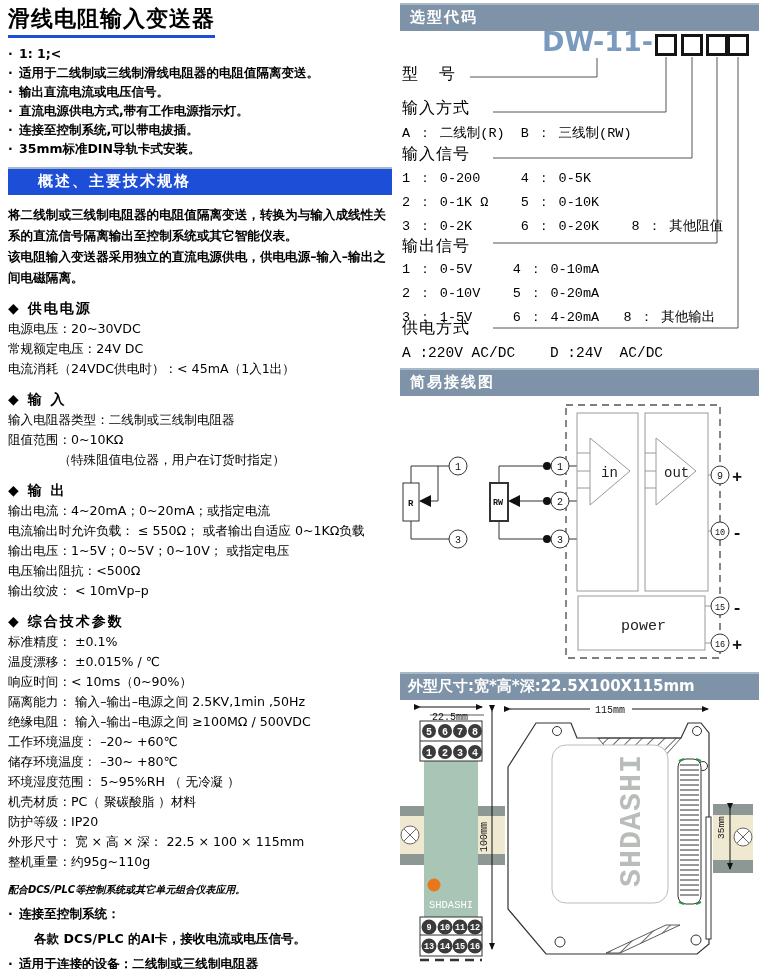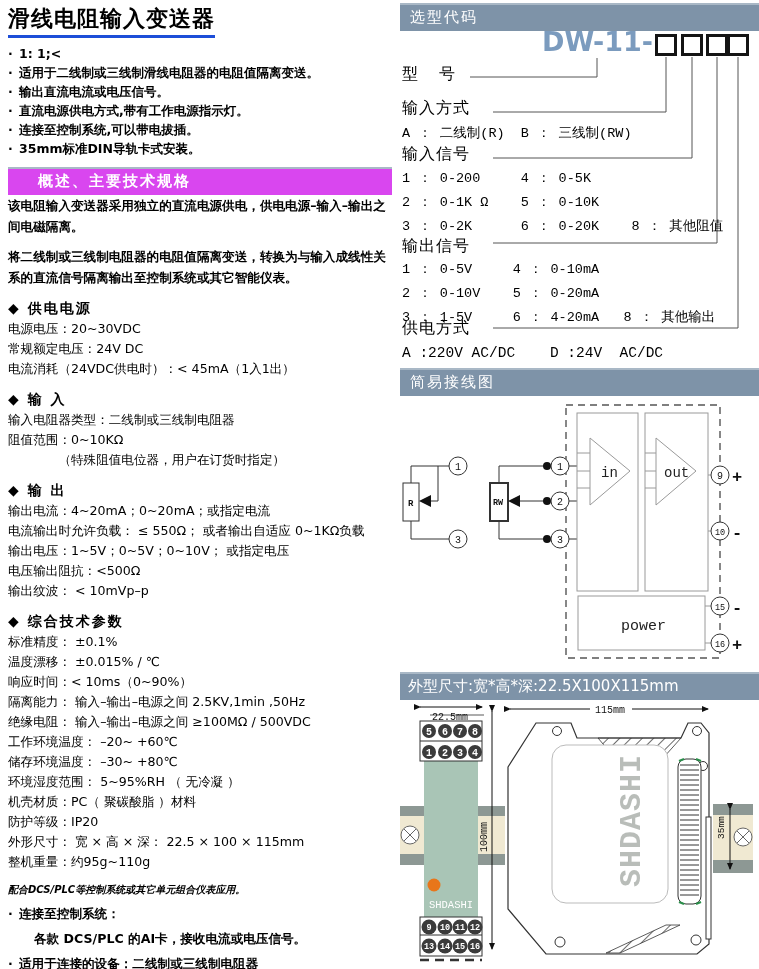--- a/index.html
+++ b/index.html
@@ -9,36 +9,36 @@
   }
   
   .col-left{position:absolute;left:8px;top:2px;width:384px;}
   .title{
     display:inline-block;font-size:22px;font-weight:bold;letter-spacing:1px;
     border-bottom:3px solid #1d4ed8;padding-bottom:1px;margin:2px 0 6px 0;
   }
   .feature{font-size:12.5px;font-weight:bold;line-height:19px;display:flex;}
   .feature .mark{width:11px;flex:0 0 11px;text-align:left;}
   .bar{
-    background:#d946ef;color:#fff;font-weight:bold;font-size:15px;
+    background:#1d4ed8;color:#fff;font-weight:bold;font-size:15px;
     padding:3px 0 4px 30px;border-top:2px solid #A9B8C6;letter-spacing:2px;
   }
   .bar-left{margin-top:9px;}
   .para{font-size:12.6px;font-weight:bold;line-height:21px;margin-top:9px;}
   .sec-title{font-size:14px;font-weight:bold;letter-spacing:2px;margin-top:9px;line-height:22px;}
   .spec{font-size:12.6px;font-weight:normal;line-height:20px;white-space:pre-wrap;}
   .app-intro{font-size:10px;font-weight:bold;line-height:22px;margin-top:7px;font-style:italic;}
   .app-line{font-size:12.6px;font-weight:bold;line-height:25px;display:flex;}
   .app-line .mark{width:11px;flex:0 0 11px;}
   .app-sub{font-size:12.6px;font-weight:bold;line-height:25px;padding-left:26px;white-space:pre-wrap;}
   
   .col-right{position:absolute;left:400px;top:0;width:359px;height:969px;}
   .bar2{
     position:absolute;left:0;width:349px;background:#7E93A8;color:#fff;
-    font-weight:normal;font-size:15px;padding:3px 0 4px 10px;
+    font-weight:bold;font-size:15px;padding:3px 0 4px 10px;
     border-top:2px solid #A9B8C6;letter-spacing:2px;
   }
   #bar-select{top:3px;}
   #bar-wiring{top:368px;}
   #bar-dims{top:672px;width:351px;padding-left:8px;letter-spacing:0px;}
   .model-code{
     position:absolute;left:142px;top:26px;font-size:27px;font-weight:bold;
     color:#7B9BBE;letter-spacing:0px;font-family:"DejaVu Sans",sans-serif;text-align:right;
   }
   .code-box{position:absolute;top:34px;width:16px;height:16px;border:3px solid #141414;background:#fff;}
@@ -82,22 +82,22 @@
     <span class="mark">·</span>
     <span>连接至控制系统,可以带电拔插。</span>
     </div>
   <div class="feature">
     <span class="mark">·</span>
     <span>35mm标准DIN导轨卡式安装。</span>
     </div>
 
   <div class="bar bar-left">概述、主要技术规格</div>
 
+  <div class="para">将二线制或三线制电阻器的电阻值隔离变送，转换为与输入成线性关系的直流信号隔离输出至控制系统或其它智能仪表。</div>
   <div class="para" style="margin-top:0;">该电阻输入变送器采用独立的直流电源供电，供电电源–输入–输出之间电磁隔离。</div>
-  <div class="para">将二线制或三线制电阻器的电阻值隔离变送，转换为与输入成线性关系的直流信号隔离输出至控制系统或其它智能仪表。</div>
 
   <div class="sec-title">◆ 供电电源</div>
   <div class="spec">电源电压：20~30VDC</div>
   <div class="spec">常规额定电压：24V DC</div>
   <div class="spec">电流消耗（24VDC供电时）：&lt; 45mA（1入1出）</div>
 
   <div class="sec-title">◆ 输  入</div>
   <div class="spec">输入电阻器类型：二线制或三线制电阻器</div>
   <div class="spec">阻值范围：0~10KΩ</div>
   <div class="spec">　　　　（特殊阻值电位器，用户在订货时指定）</div>

